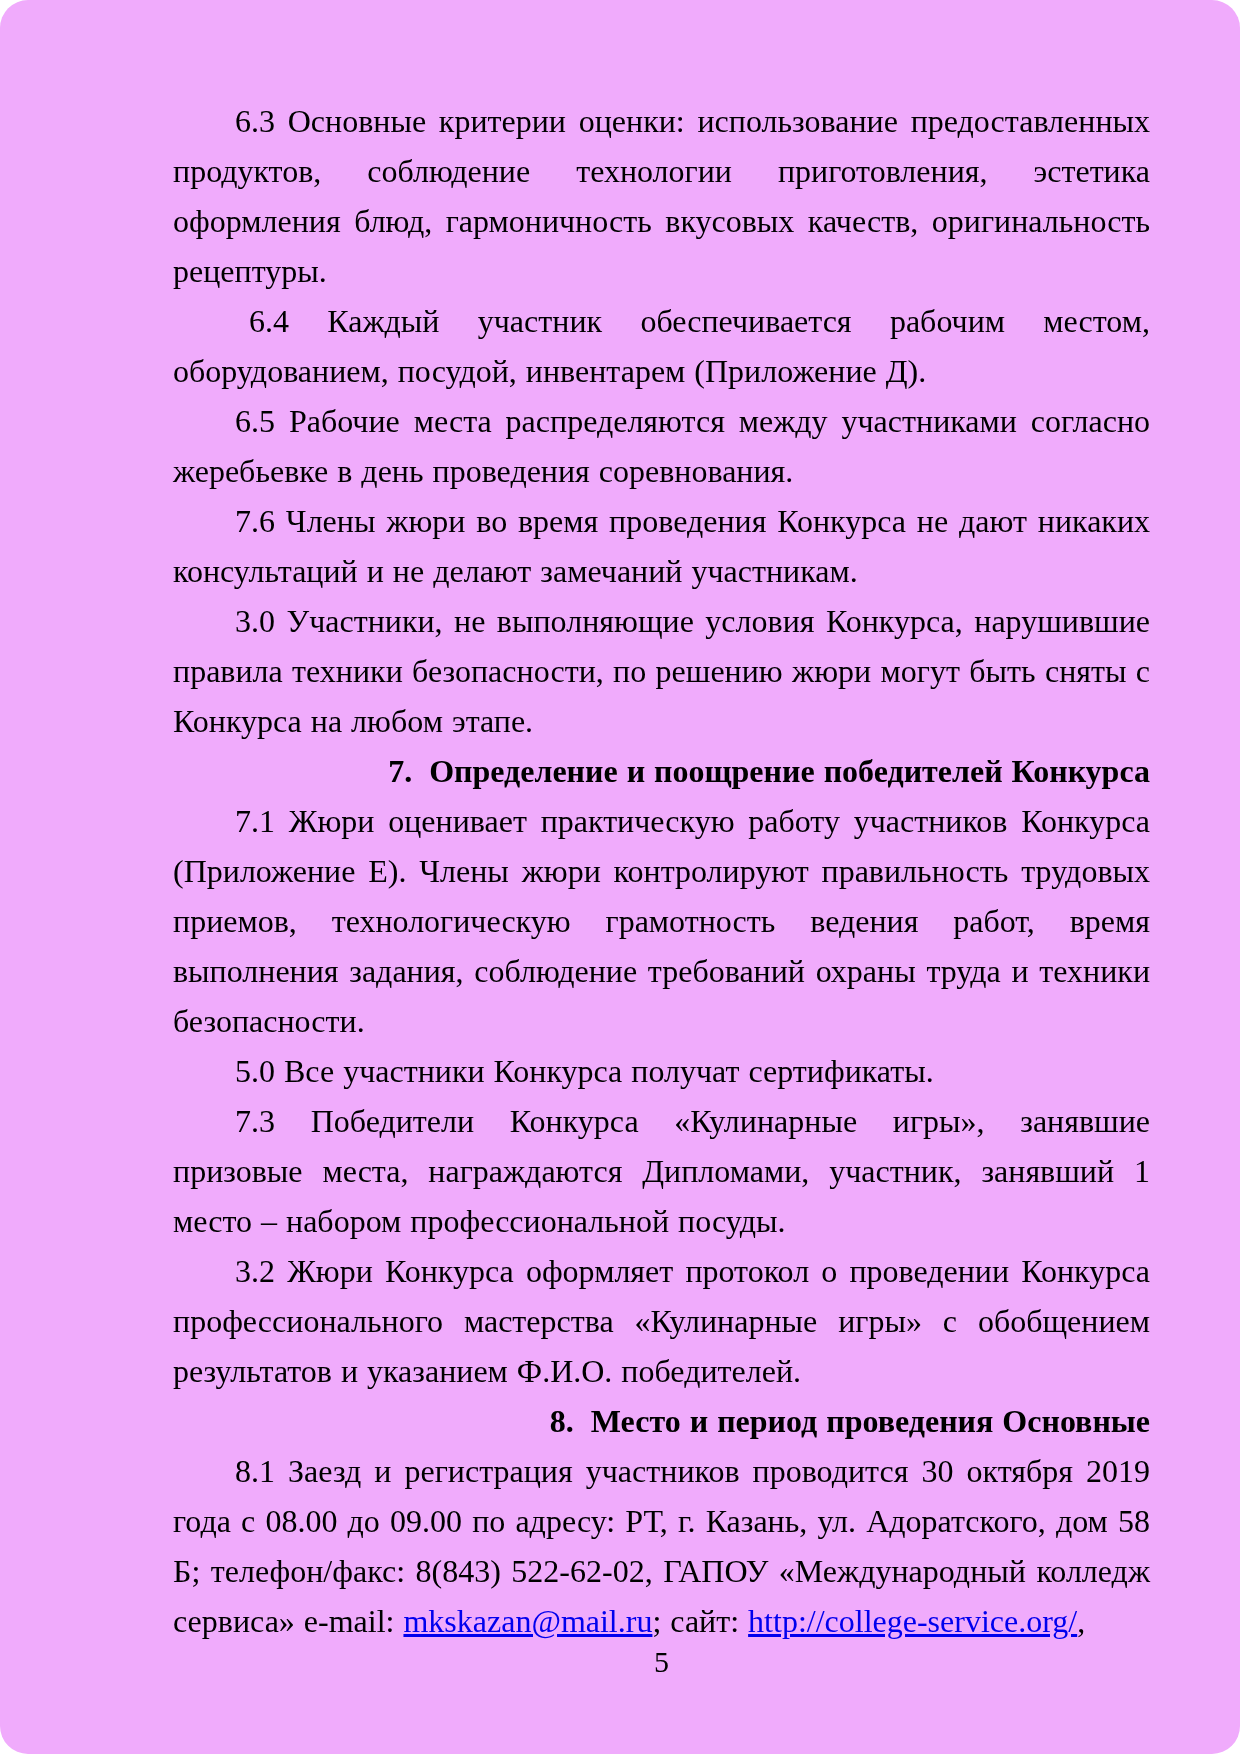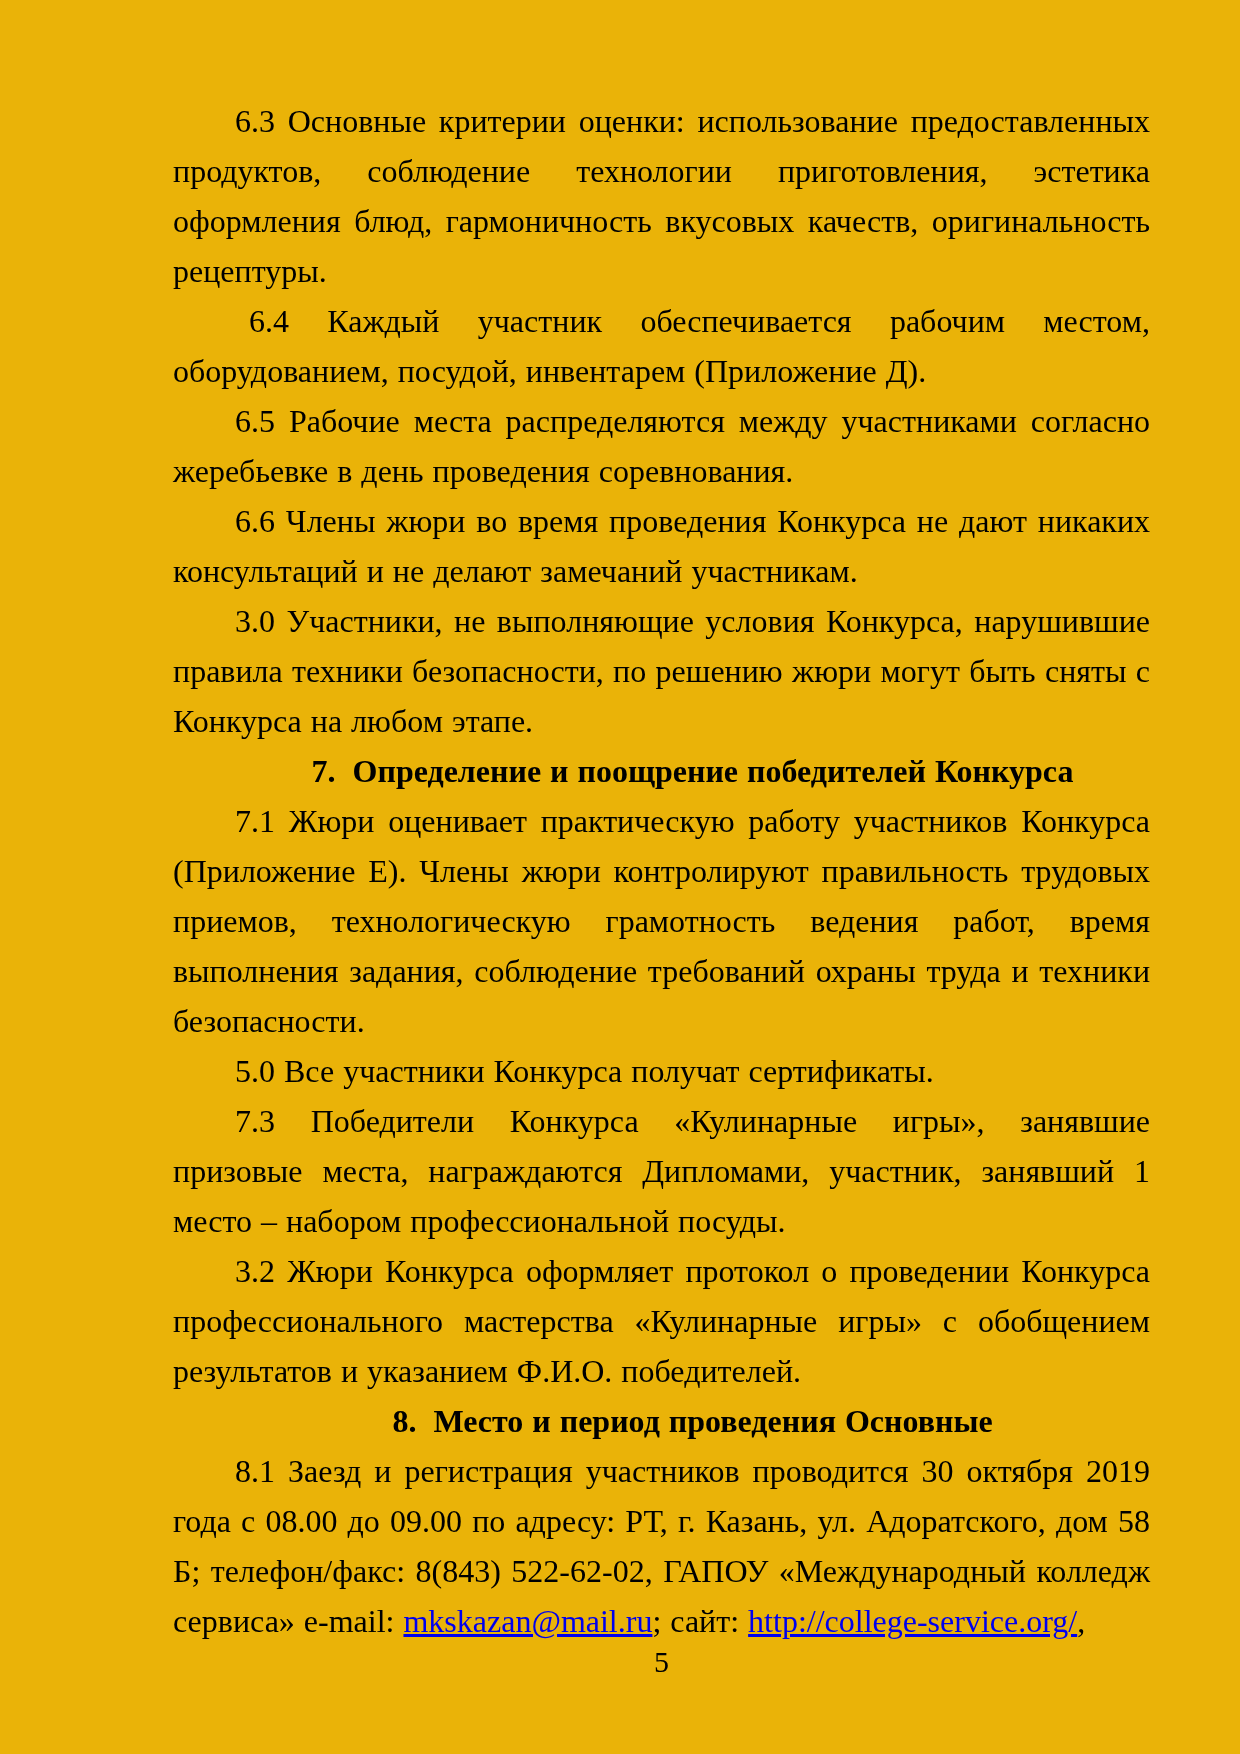--- a/index.html
+++ b/index.html
@@ -11,42 +11,43 @@
     height: 1754px;
     background: #ffffff;
     position: relative;
     font-family: "Liberation Serif", "DejaVu Serif", serif;
     color: #000000;
     overflow: hidden;
   }
   .page {
     position: absolute;
     inset: 0;
-    background: #eab308;
+    background: #f0abfc;
+    border-radius: 28px;
   }
   .content {
     position: absolute;
     left: 173px;
     top: 96px;
     width: 977px;
   }
   .para {
     margin: 0;
     font-size: 32px;
     line-height: 50px;
     text-align: justify;
     text-indent: 62px;
     word-spacing: 1px;
   }
   .para.extra-indent {
     text-indent: 76px;
   }
   .para.heading {
     font-weight: bold;
-    text-align: center;
+    text-align: right;
   }
   .heading .h-num {
     margin-right: 17px;
   }
   .link {
     color: #0000ee;
     text-decoration: underline;
     cursor: pointer;
     margin-top: 39px;
   }
@@ -65,21 +66,21 @@
 
 <div class="page">
   <div class="content">
 
     <p class="para">6.3  Основные критерии оценки: использование предоставленных продуктов, соблюдение технологии приготовления, эстетика оформления блюд, гармоничность вкусовых качеств, оригинальность рецептуры.</p>
 
     <p class="para extra-indent">6.4  Каждый участник обеспечивается рабочим местом, оборудованием, посудой, инвентарем (Приложение Д).</p>
 
     <p class="para">6.5  Рабочие места распределяются между участниками согласно жеребьевке в день проведения соревнования.</p>
 
-    <p class="para">6.6  Члены жюри во время проведения Конкурса не дают никаких консультаций и не делают замечаний участникам.</p>
+    <p class="para">7.6  Члены жюри во время проведения Конкурса не дают никаких консультаций и не делают замечаний участникам.</p>
 
     <p class="para">3.0  Участники, не выполняющие условия Конкурса, нарушившие правила техники безопасности, по решению жюри могут быть сняты с Конкурса на любом этапе.</p>
 
     <p class="para heading">
       <span class="h-num">7.</span><span class="h-text">Определение и поощрение победителей Конкурса</span>
     </p>
 
     <p class="para">7.1  Жюри оценивает практическую работу участников Конкурса (Приложение Е). Члены жюри контролируют правильность трудовых приемов, технологическую грамотность ведения работ, время выполнения задания, соблюдение требований охраны труда и техники безопасности.</p>
 
     <p class="para">5.0  Все участники Конкурса получат сертификаты.</p>

